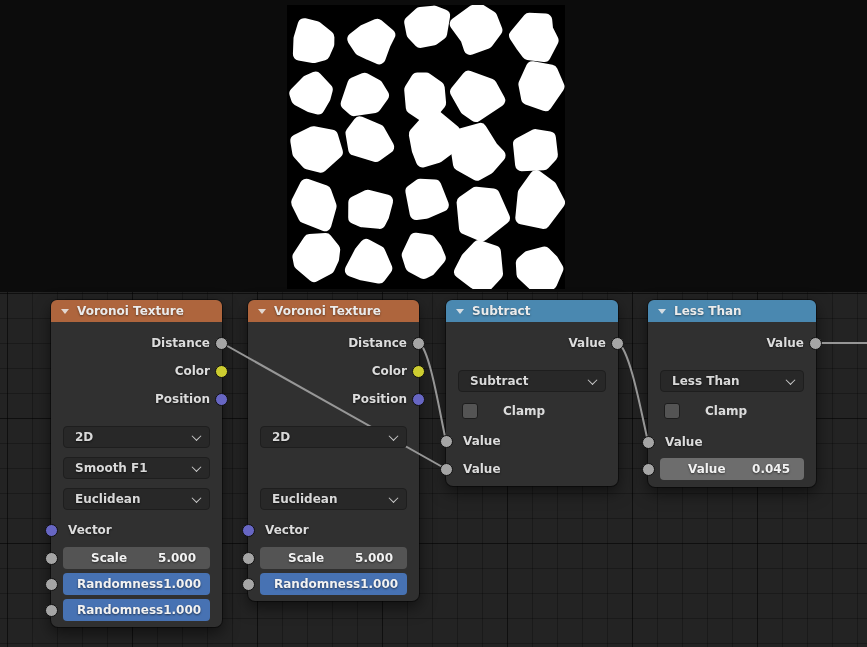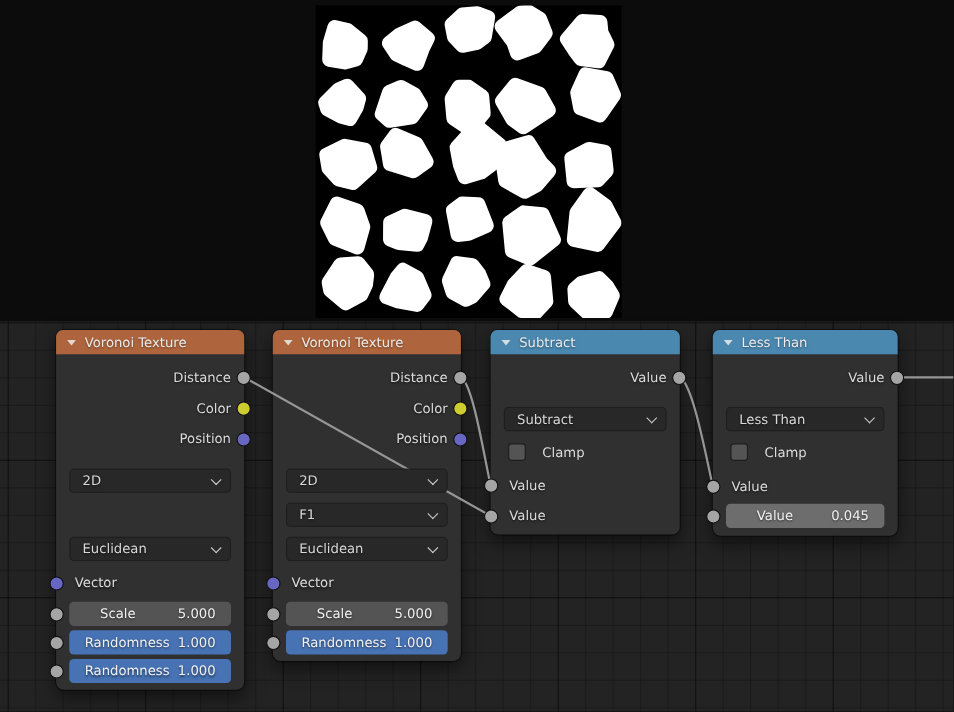--- a/index.html
+++ b/index.html
@@ -1,17 +1,18 @@
 <!DOCTYPE html>
 <html><head>
 <meta charset="utf-8">
 <style>
   html,body{margin:0;padding:0;background:#0c0c0c;}
   .stage{position:relative;width:867px;height:647px;overflow:hidden;
          font-family:"DejaVu Sans","Liberation Sans",sans-serif;
+         font-weight:bold;
          -webkit-font-smoothing:antialiased;}
   
   .top-area{position:absolute;left:0;top:0;width:867px;height:292px;background:#0c0c0c;}
   .preview{position:absolute;left:287px;top:5px;width:278px;height:284px;background:#000;}
   
   .editor{position:absolute;left:0;top:292px;width:867px;height:355px;
     background-color:#232323;
     background-image:
       linear-gradient(rgba(0,0,0,.42) 1px, transparent 1px),
       linear-gradient(90deg, rgba(0,0,0,.42) 1px, transparent 1px),
@@ -42,21 +43,21 @@
   .chev{width:6px;height:6px;border-right:1.6px solid #c9c9c9;border-bottom:1.6px solid #c9c9c9;
         transform:rotate(45deg) translate(-1px,-1px);}
   .field{position:absolute;left:12px;right:12px;height:22px;border-radius:4px;
          display:flex;align-items:center;justify-content:space-between;
          padding:0 14px;box-sizing:border-box;color:#f2f2f2;
          text-shadow:0 1px 2px rgba(0,0,0,.55);}
   .field.gray{background:#545454;}
   .field.light{background:#6d6d6d;}
   .field.blue{background:#4772b3;}
   .field.short{padding-left:28px;}
-  .clamp-row{position:absolute;left:16px;height:22px;display:flex;align-items:center;gap:15px;}
+  .clamp-row{position:absolute;left:16px;height:22px;display:flex;align-items:center;gap:25px;}
   .checkbox{width:14px;height:14px;background:#545454;border:1px solid #1d1d1d;border-radius:3px;}
   .socket{position:absolute;width:11px;height:11px;border-radius:50%;
           border:1.5px solid #101010;z-index:2;box-sizing:content-box;}
   .socket.gray{background:#a5a5a5;}
   .socket.yellow{background:#cdcd30;}
   .socket.vector{background:#6766c3;}
   .socket.left{left:-6px;}
   .socket.right{right:-6px;}
   .wires{position:absolute;left:0;top:0;width:867px;height:647px;pointer-events:none;}
 </style>
@@ -109,20 +110,24 @@
       <div class="row out" style="top:59px">
           <label>Color</label>
         </div>
       <div class="row out" style="top:87px">
           <label>Position</label>
         </div>
       <div class="dropdown widget" style="top:126px">
         <span>2D</span>
           <span class="chev"></span>
       </div>
+      <div class="dropdown widget" style="top:157px">
+        <span>Smooth F1</span>
+          <span class="chev"></span>
+      </div>
       <div class="dropdown widget" style="top:188px">
         <span>Euclidean</span>
           <span class="chev"></span>
       </div>
       <div class="row inp" style="top:218px">
           <label>Vector</label>
         </div>
       <div class="field gray short widget" style="top:247px">
         <span>Scale</span>
         <span>5.000</span>
@@ -153,24 +158,20 @@
           <label>Distance</label>
         </div>
       <div class="row out" style="top:59px">
           <label>Color</label>
         </div>
       <div class="row out" style="top:87px">
           <label>Position</label>
         </div>
       <div class="dropdown widget" style="top:126px">
         <span>2D</span>
-          <span class="chev"></span>
-      </div>
-      <div class="dropdown widget" style="top:157px">
-        <span>F1</span>
           <span class="chev"></span>
       </div>
       <div class="dropdown widget" style="top:188px">
         <span>Euclidean</span>
           <span class="chev"></span>
       </div>
       <div class="row inp" style="top:218px">
           <label>Vector</label>
         </div>
       <div class="field gray short widget" style="top:247px">

